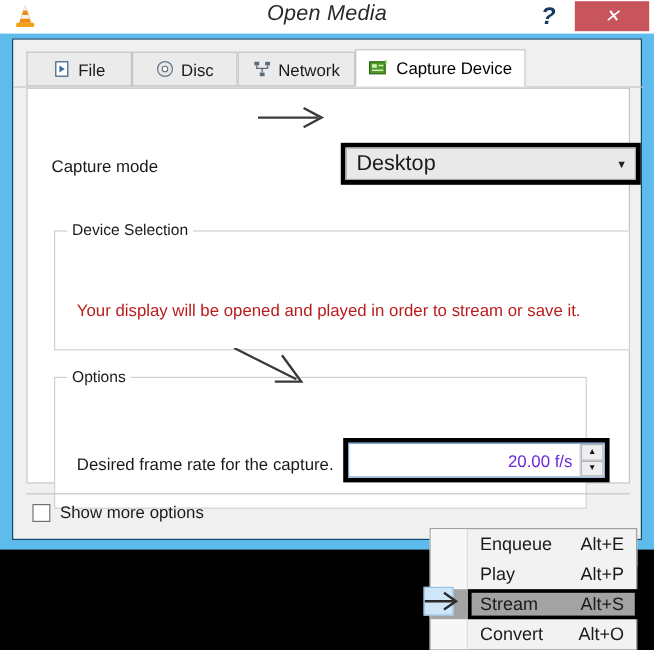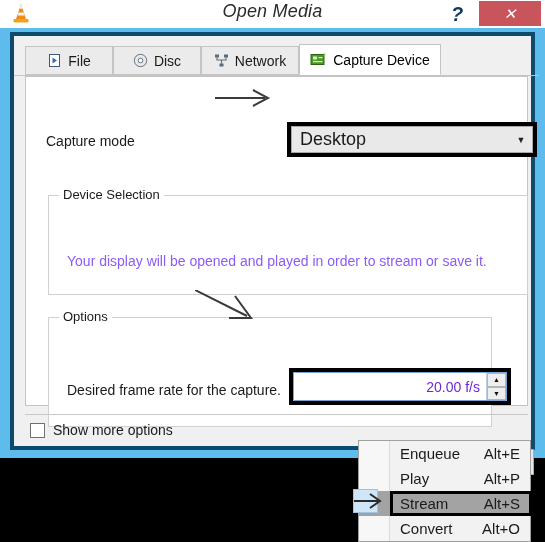--- a/index.html
+++ b/index.html
@@ -68,21 +68,21 @@
     cursor: pointer;
   }
 
   
   #dialog-body {
     position: absolute;
     left: 10px; top: 32px;
     width: 525px;
     height: 418px;
     background: #f0f0f0;
-    border: 4px solid #0c4a6e;
+    border: 1px solid #0c4a6e;
     box-sizing: border-box;
   }
 
   
   #tabbar {
     position: absolute;
     left: 0; top: 10px;
     width: 525px; height: 30px;
   }
   #tabstrip-line {
@@ -181,21 +181,21 @@
     color: #1a1a1a;
   }
   #device-selection-group {
     left: 22px; top: 118px;
     width: 480px; height: 100px;
   }
   #device-selection-text {
     position: absolute;
     left: 18px; top: 57px;
     font-size: 14px;
-    color: #8b5cf6;
+    color: #b91c1c;
   }
   #options-group {
     left: 22px; top: 240px;
     width: 444px; height: 110px;
   }
   #frame-rate-label {
     position: absolute;
     left: 18px; top: 64px;
     font-size: 14px;
     color: #1a1a1a;

